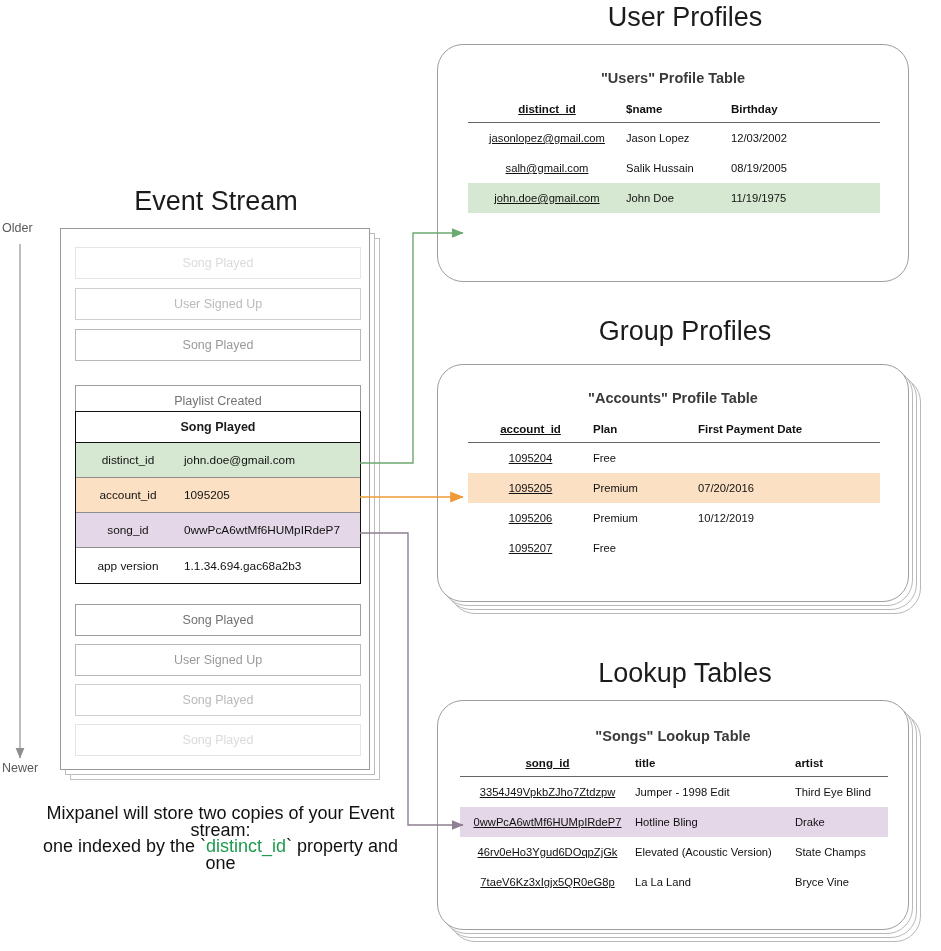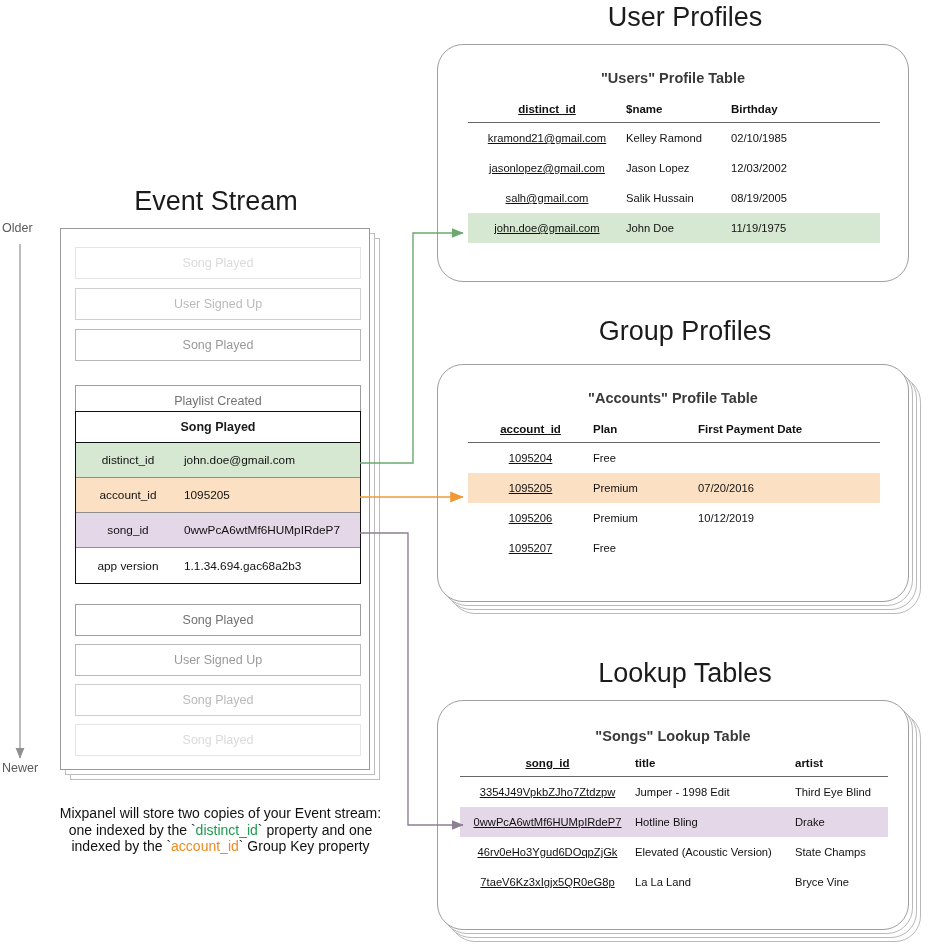--- a/index.html
+++ b/index.html
@@ -142,21 +142,21 @@
     position:absolute;
     font-size:12.5px;
     color:#5a5a5a;
     text-align:right;
   }
 
   
   .caption{
     position:absolute;
     text-align:center;
-    font-size:14px;
+    font-size:18px;
     line-height:16.5px;
     color:#111;
   }
   .tok-green{color:#1d9b4e;}
   .tok-orange{color:#ef8b22;}
 
   svg.overlay{position:absolute;left:0;top:0;width:941px;height:951px;pointer-events:none;}
 </style>
 </head>
 <body>
@@ -211,42 +211,34 @@
       <div class="ev fade2" style="top:455px;">Song Played</div>
       <div class="ev fade1" style="top:495px;">Song Played</div>
     </div>
   </div>
 
   <div class="caption" style="left:33px;top:805px;width:375px;">
     <div>Mixpanel will store two copies of your Event stream:</div>
     <div>
       <span>one indexed by the `</span><span class="tok-green">distinct_id</span><span>` property and one</span>
     </div>
-    <div>
-      <span>indexed by the `</span><span class="tok-orange">account_id</span><span>` Group Key property</span>
-    </div>
   </div>
 
   <div class="card-stack" style="left:437px;top:44px;width:480px;height:244px;">
     <div class="card" style="width:472px;height:238px;">
       <div class="card-title" style="top:25px;">"Users" Profile Table</div>
 
       <table class="dtable" style="left:30px;top:58px;width:412px;">
         <tbody>
             <tr class="hdrrow">
           <th class="c-center" style="width:158px;">
             <span class="hl">distinct_id</span>
           </th>
           <th class="c-left" style="width:105px;">$name</th>
           <th class="c-left">Birthday</th>
-        </tr>
-        <tr>
-          <td class="c-center"><span class="idcell">kramond21@gmail.com</span></td>
-          <td class="c-left">Kelley Ramond</td>
-          <td class="c-left">02/10/1985</td>
         </tr>
         <tr>
           <td class="c-center"><span class="idcell">jasonlopez@gmail.com</span></td>
           <td class="c-left">Jason Lopez</td>
           <td class="c-left">12/03/2002</td>
         </tr>
         <tr>
           <td class="c-center"><span class="idcell">salh@gmail.com</span></td>
           <td class="c-left">Salik Hussain</td>
           <td class="c-left">08/19/2005</td>

